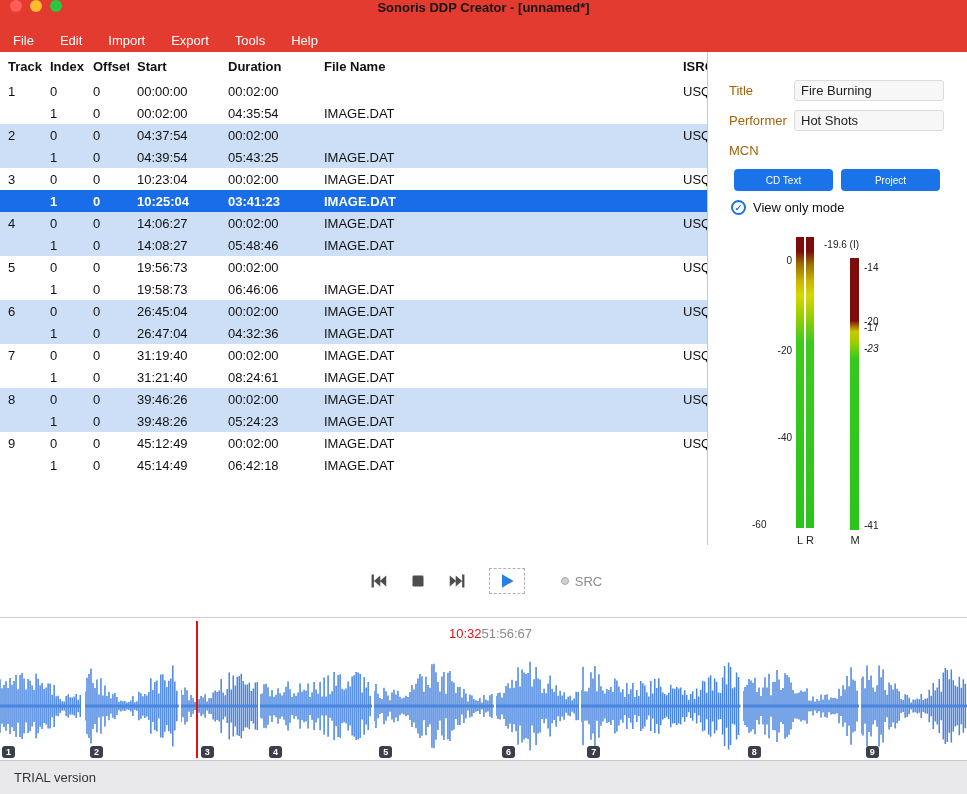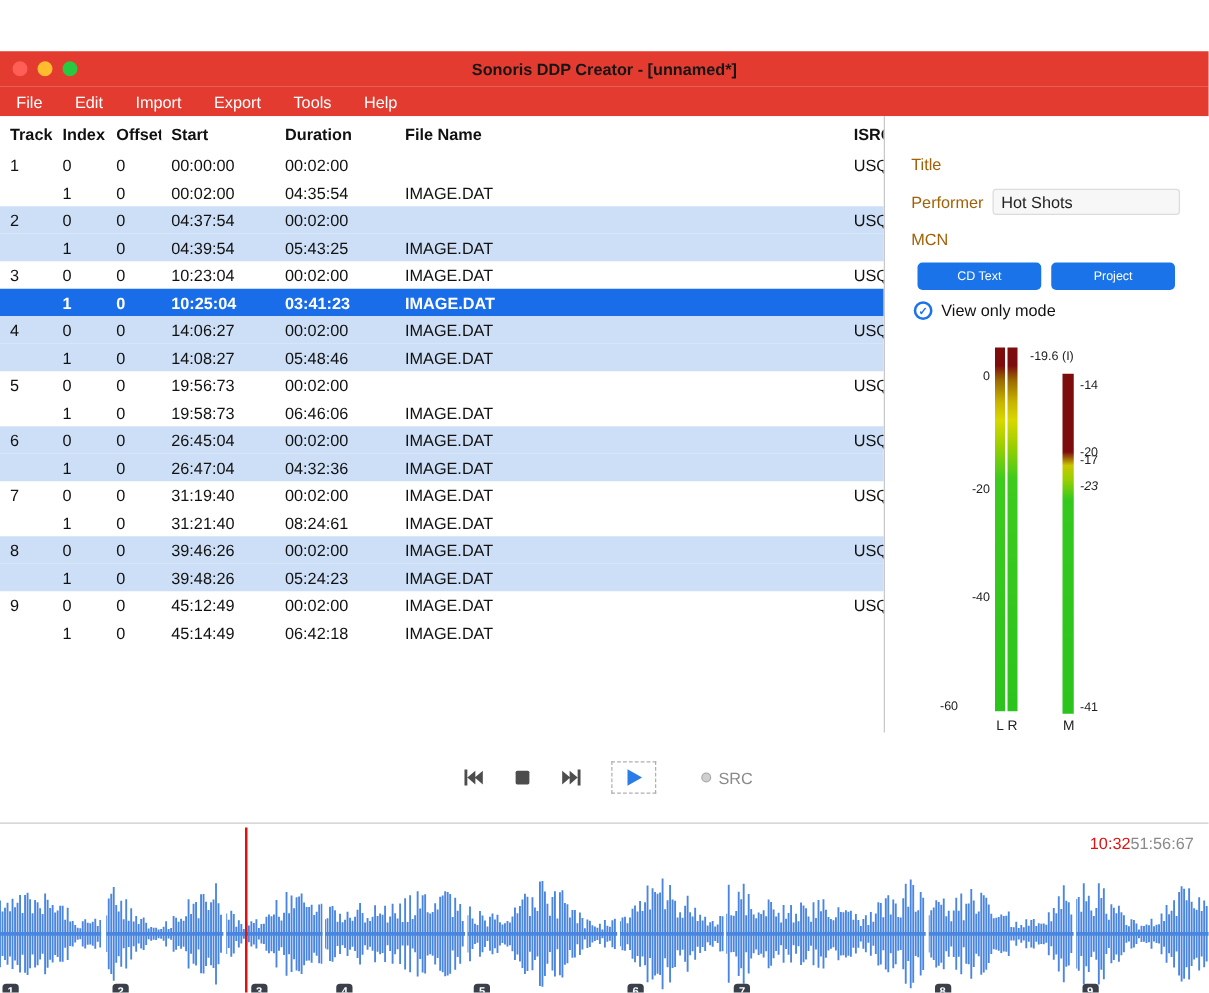--- a/index.html
+++ b/index.html
@@ -1,20 +1,20 @@
 <!DOCTYPE html>
 <html><head>
 <meta charset="utf-8">
 <style>
   * { margin:0; padding:0; box-sizing:border-box; }
   html,body { width:967px; height:794px; overflow:hidden; }
   body { font-family:"Liberation Sans", sans-serif; font-size:13px; color:#111; background:#fff; }
 
   
-  .titlebar { height:28px; background:#e33b2f; display:flex; align-items:center; position:relative;margin-top:41px; }
+  .titlebar { height:28px; background:#e33b2f; display:flex; position:relative; }
   .lights { display:flex; gap:8px; margin-left:10px; z-index:2; }
   .light { width:12px; height:12px; border-radius:50%; display:inline-block; }
   .light.close { background:#ff5f57; }
   .light.min { background:#febc2e; }
   .light.max { background:#28c840; }
   .title { position:absolute; left:0; right:0; text-align:center; font-weight:bold; color:#161616; }
 
   
   .menubar { height:24px; background:#e33b2f; display:flex; align-items:center; color:#fff; }
   .menu-item { padding:0 13px; height:100%; display:flex; align-items:center; cursor:default; }
@@ -57,21 +57,21 @@
   
   .transport { height:72px; background:#fff; display:flex; align-items:center; justify-content:center; gap:14px; }
   .tbtn { width:26px; height:24px; display:flex; align-items:center; justify-content:center; cursor:pointer; }
   .tbtn svg { fill:#4d4d4d; }
   .play-wrap { border:1px dashed #b0b0b0; padding:2px 7px; margin-left:4px; display:flex; align-items:center; cursor:pointer; }
   .src { display:flex; align-items:center; gap:6px; margin-left:22px; color:#8a8a8a; }
   .src-dot { width:8px; height:8px; border-radius:50%; background:#cfcfcf; border:1px solid #ababab; }
 
   
   .wavepanel { height:143px; border-top:1px solid #ccc; position:relative; background:#fff; }
-  .wave-times { display:flex; justify-content:flex-end; padding:8px 12px 0 26px; }
+  .wave-times { display:flex; justify-content:center; padding:8px 12px 0 26px; }
   .pos-time { color:#e01111; }
   .total-time { color:#8a8a8a; }
   .wave-area { position:absolute; left:0; right:0; top:38px; height:100px; }
   .seg { position:absolute; top:0; height:100px; }
   .seg svg { display:block; width:100%; height:100%; }
   .badge { position:absolute; bottom:-2px; background:#3a3f49; color:#fff; font-size:9px; font-weight:bold; border-radius:3px; padding:1px 4px; line-height:10px; }
   .playhead { position:absolute; top:3px; height:137px; width:2px; background:#e01111; z-index:3; }
 
   
   .statusbar { height:34px; background:#e9e9eb; border-top:1px solid #c9c9c9; display:flex; align-items:center; padding-left:14px; color:#333; }
@@ -270,20 +270,21 @@
           <div class="tcell">06:42:18</div>
           <div class="tcell">IMAGE.DAT</div>
           <div class="tcell"></div>
         </div>
       </div>
     <div class="table-filler"></div>
   </div>
 
   <div class="right">
     <div class="flabel" style="top:28px">Title</div>
+    <input class="finput" style="top: 28px;" value="Fire Burning">
     <div class="flabel" style="top:58px">Performer</div>
     <input class="finput" style="top: 58px;" value="Hot Shots">
     <div class="flabel" style="top:88px">MCN</div>
 
     <button class="pbtn" style="left:26px">CD Text</button>
     <button class="pbtn" style="left:133px">Project</button>
 
     <div class="viewonly">
       <span class="vo-icon">✓</span>
       <span>View only mode</span>

